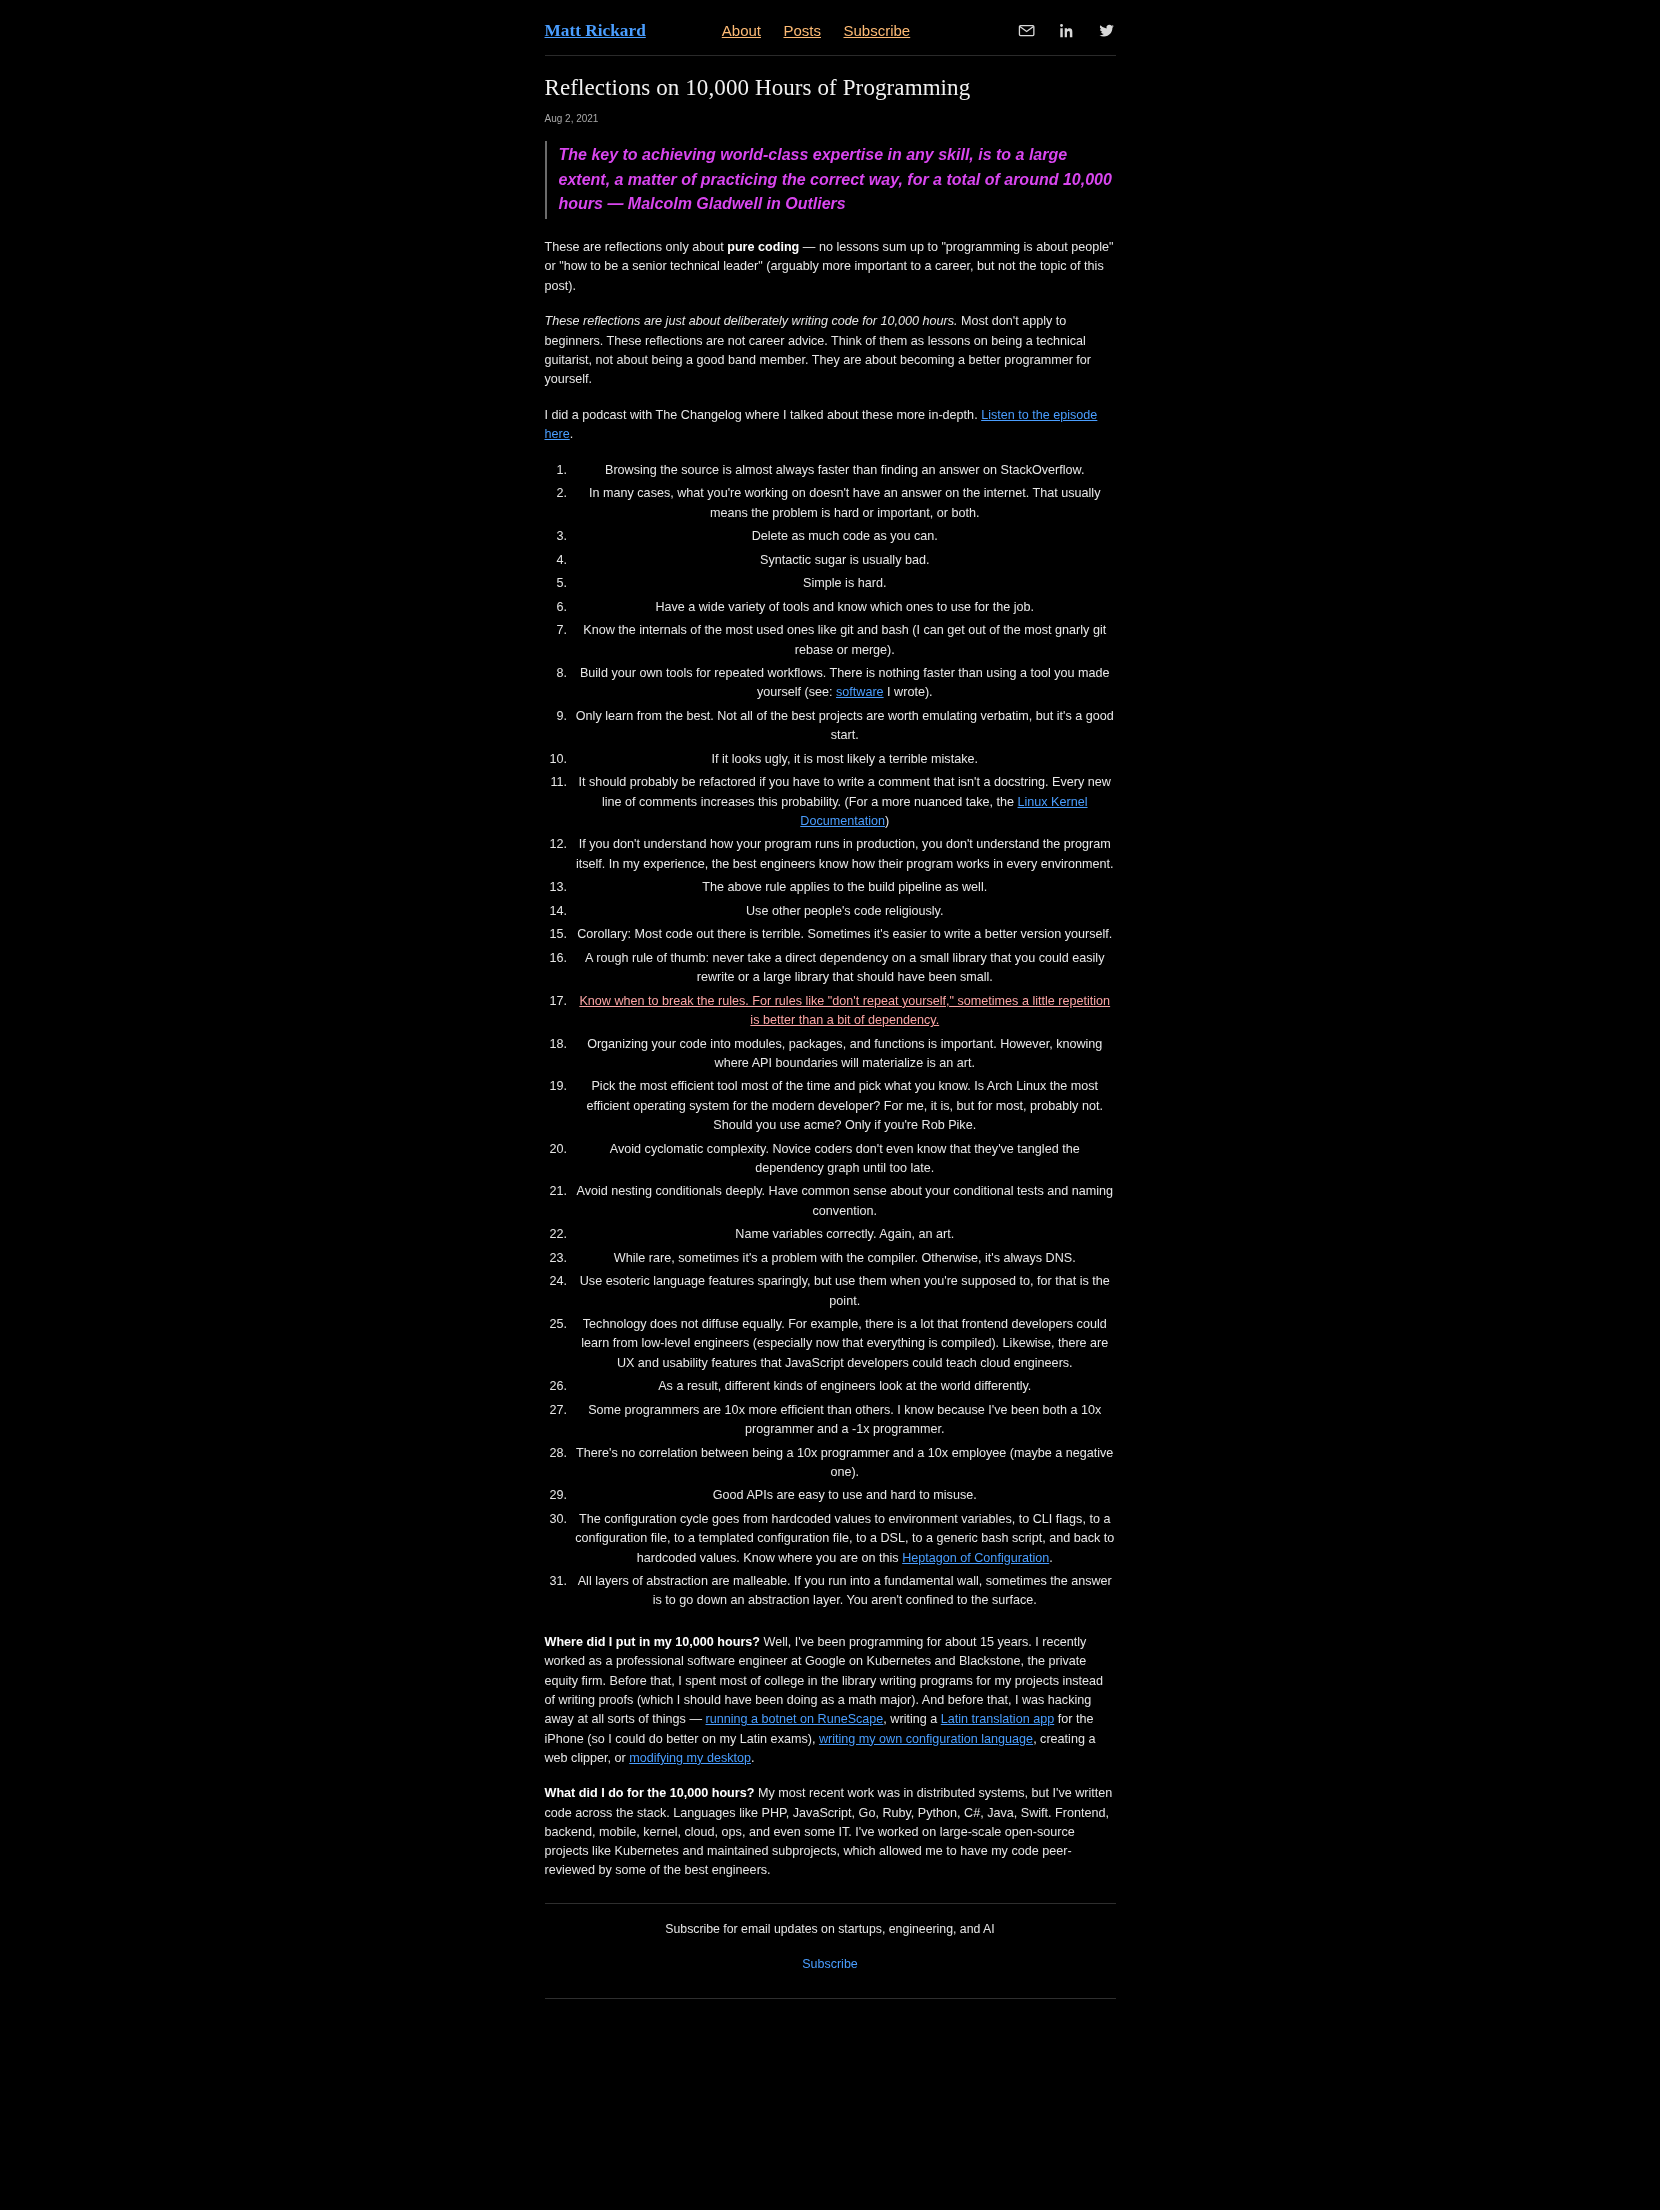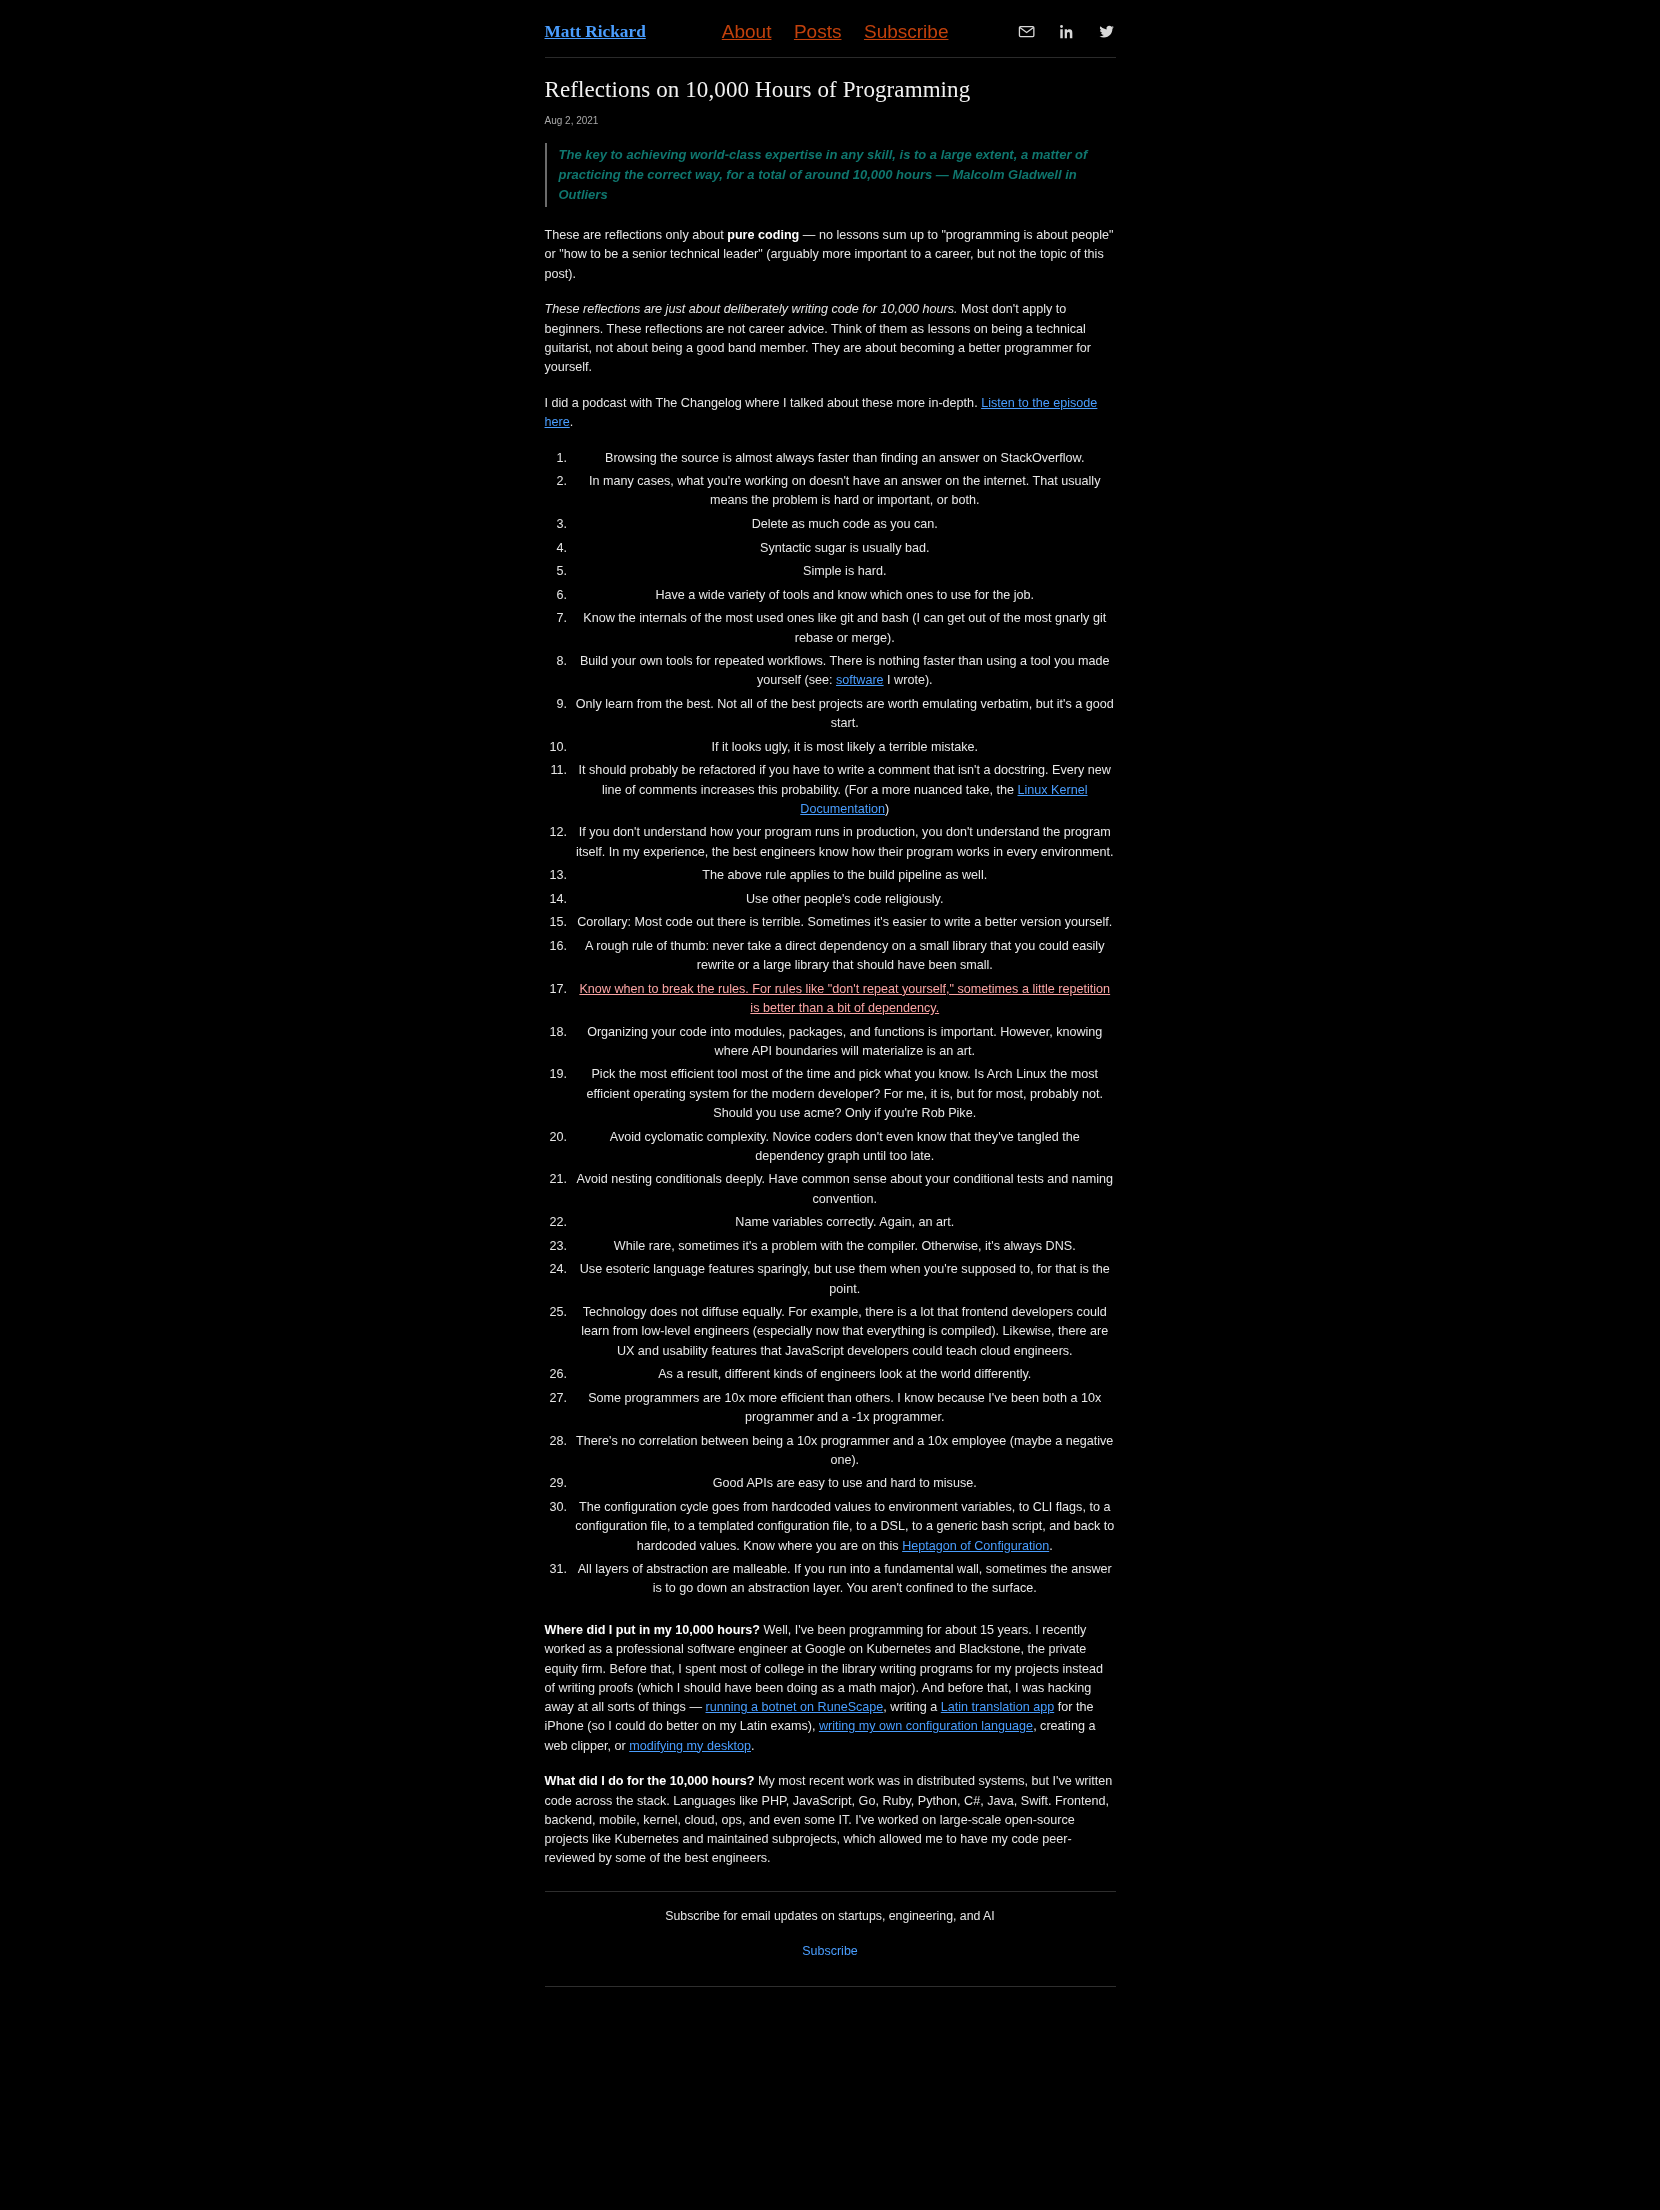--- a/index.html
+++ b/index.html
@@ -41,22 +41,22 @@
     white-space: nowrap;
   }
   .nav-links {
     display: flex;
     gap: 22.5px;
     margin-left: 50px;
     margin-right: auto;
     padding-left: 26px;
   }
   .nav-links a {
-    color: #c2410c;
-    font-size: 19px;
+    color: #fdba74;
+    font-size: 15px;
   }
   .social {
     display: flex;
     gap: 23px;
     align-items: center;
   }
   .social .ico {
     width: 17.3px;
     height: 17.3px;
     display: inline-block;
@@ -77,23 +77,23 @@
     color: #a8a8a8;
     margin-bottom: 17.3px;
     margin-top: 12px;
   }
   blockquote {
     margin: 0 0 19px 0;
     padding: 1.7px 0 1.7px 12px;
     border-left: 2.6px solid #6b6b6b;
     font-style: italic;
     font-weight: bold;
-    font-size: 13px;
+    font-size: 16px;
     line-height: 1.56;
-    color: #0f766e;
+    color: #d946ef;
   }
   p {
     font-size: 12.6px;
     line-height: 1.53;
     margin: 0 0 16.4px 0;
     color: #e6e6e6;
   }
   a.inline {
     color: #4a9eff;
     text-decoration: underline;

